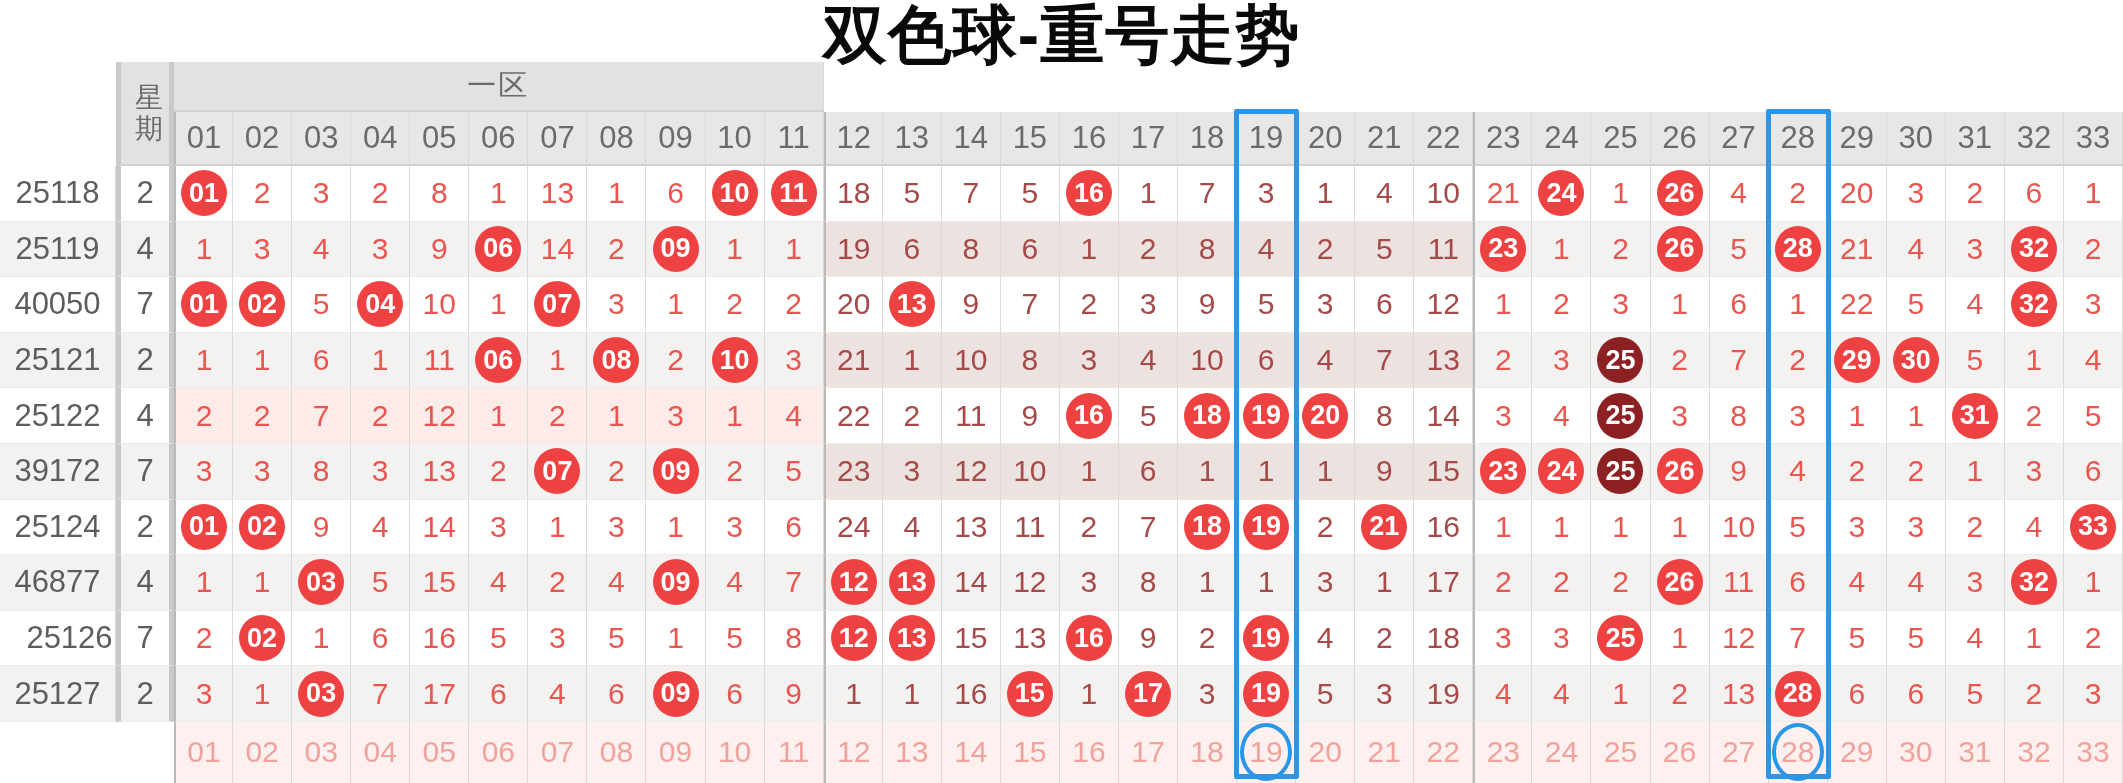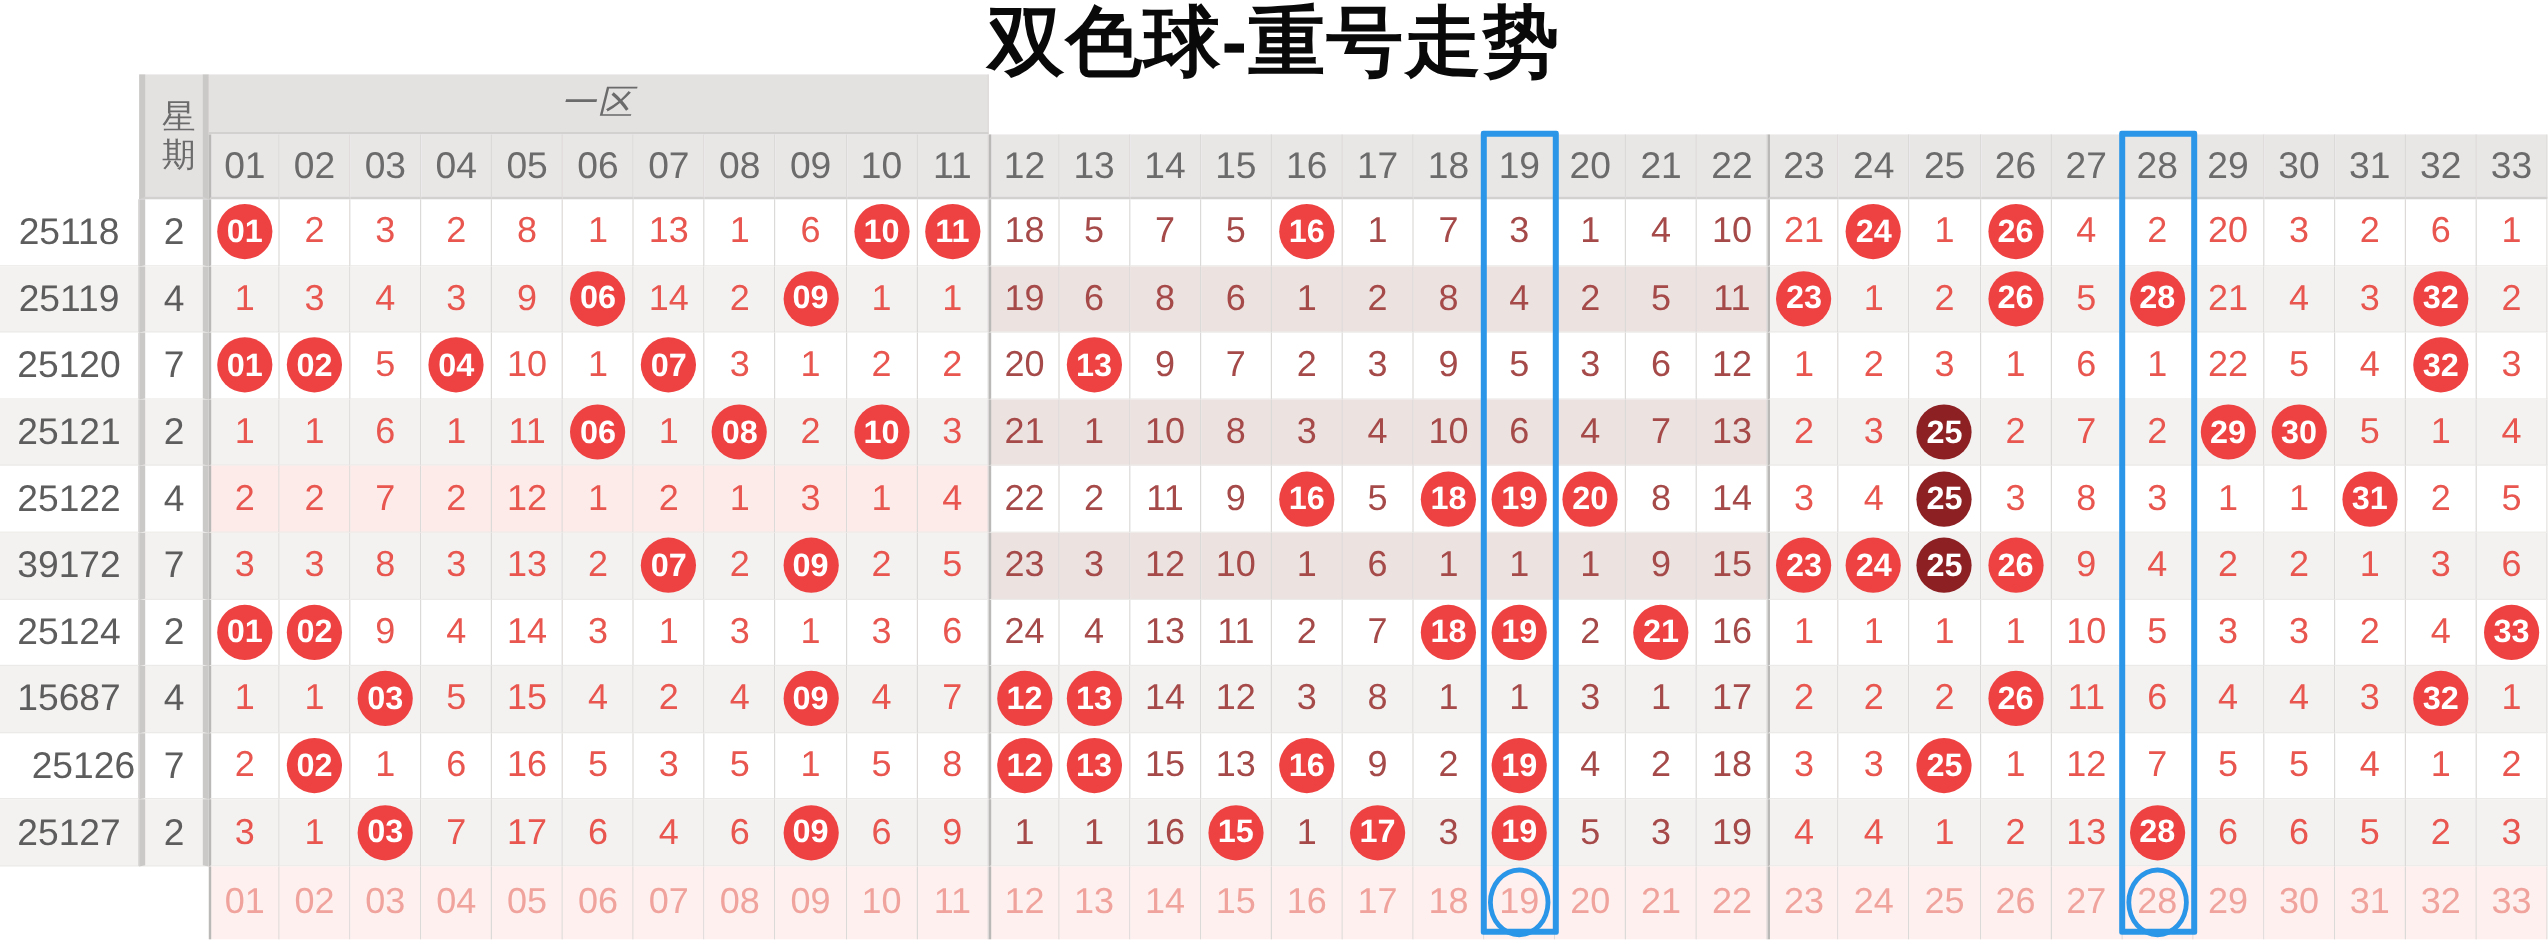--- a/index.html
+++ b/index.html
@@ -62,21 +62,21 @@
 </style>
 </head>
 <body>
 
 <div class="page">
   <div class="page-title">双色球-重号走势</div>
   <div class="trend-table" id="trend-table">
       <div class="c hdr week-col" style="grid-row: 1 / span 2; grid-column-start: 2;">
         <span class="week-hdr">星期</span>
       </div>
-      <div class="c hdr zone-hdr" style="grid-row-start: 1; grid-column: 3 / span 11; font-style: italic;">一区</div>
+      <div class="c hdr zone-hdr" style="grid-row-start: 1; grid-column: 3 / span 11;">一区</div>
       <div class="c hdr num zb" style="grid-row-start: 2; grid-column-start: 3;">01</div>
       <div class="c hdr num" style="grid-row-start: 2; grid-column-start: 4;">02</div>
       <div class="c hdr num" style="grid-row-start: 2; grid-column-start: 5;">03</div>
       <div class="c hdr num" style="grid-row-start: 2; grid-column-start: 6;">04</div>
       <div class="c hdr num" style="grid-row-start: 2; grid-column-start: 7;">05</div>
       <div class="c hdr num" style="grid-row-start: 2; grid-column-start: 8;">06</div>
       <div class="c hdr num" style="grid-row-start: 2; grid-column-start: 9;">07</div>
       <div class="c hdr num" style="grid-row-start: 2; grid-column-start: 10;">08</div>
       <div class="c hdr num" style="grid-row-start: 2; grid-column-start: 11;">09</div>
       <div class="c hdr num" style="grid-row-start: 2; grid-column-start: 12;">10</div>
@@ -298,21 +298,21 @@
       </div>
       <div class="c z3 alt" style="grid-row-start: 4; grid-column-start: 33;">
         <span class="val">3</span>
       </div>
       <div class="c z3 alt" style="grid-row-start: 4; grid-column-start: 34;">
         <span class="ball">32</span>
       </div>
       <div class="c z3 alt" style="grid-row-start: 4; grid-column-start: 35;">
         <span class="val">2</span>
       </div>
-      <div class="c pcell" style="grid-row-start: 5; grid-column-start: 1;">25120</div>
+      <div class="c pcell" style="grid-row-start: 5; grid-column-start: 1;">40050</div>
       <div class="c wcell week-col" style="grid-row-start: 5; grid-column-start: 2;">7</div>
       <div class="c z1 zb" style="grid-row-start: 5; grid-column-start: 3;">
         <span class="ball">01</span>
       </div>
       <div class="c z1" style="grid-row-start: 5; grid-column-start: 4;">
         <span class="ball">02</span>
       </div>
       <div class="c z1" style="grid-row-start: 5; grid-column-start: 5;">
         <span class="val">5</span>
       </div>
@@ -803,21 +803,21 @@
       </div>
       <div class="c z3" style="grid-row-start: 9; grid-column-start: 33;">
         <span class="val">2</span>
       </div>
       <div class="c z3" style="grid-row-start: 9; grid-column-start: 34;">
         <span class="val">4</span>
       </div>
       <div class="c z3" style="grid-row-start: 9; grid-column-start: 35;">
         <span class="ball">33</span>
       </div>
-      <div class="c pcell alt" style="grid-row-start: 10; grid-column-start: 1;">15687</div>
+      <div class="c pcell alt" style="grid-row-start: 10; grid-column-start: 1;">46877</div>
       <div class="c wcell week-col alt" style="grid-row-start: 10; grid-column-start: 2;">4</div>
       <div class="c z1 alt zb" style="grid-row-start: 10; grid-column-start: 3;">
         <span class="val">1</span>
       </div>
       <div class="c z1 alt" style="grid-row-start: 10; grid-column-start: 4;">
         <span class="val">1</span>
       </div>
       <div class="c z1 alt" style="grid-row-start: 10; grid-column-start: 5;">
         <span class="ball">03</span>
       </div>

